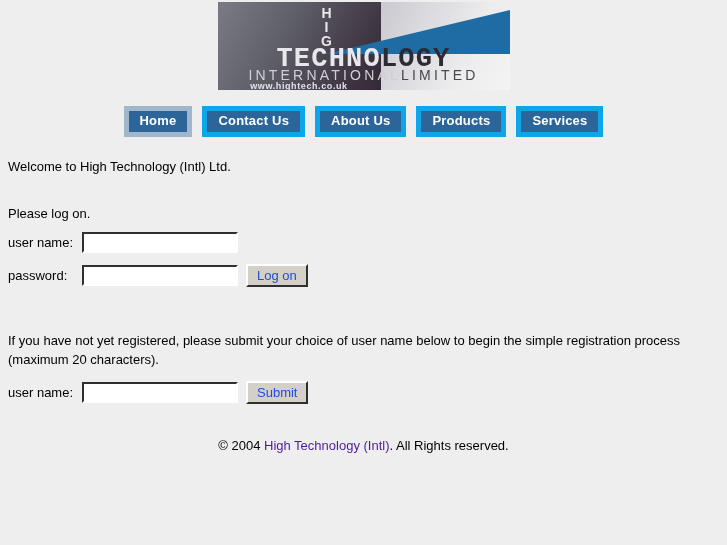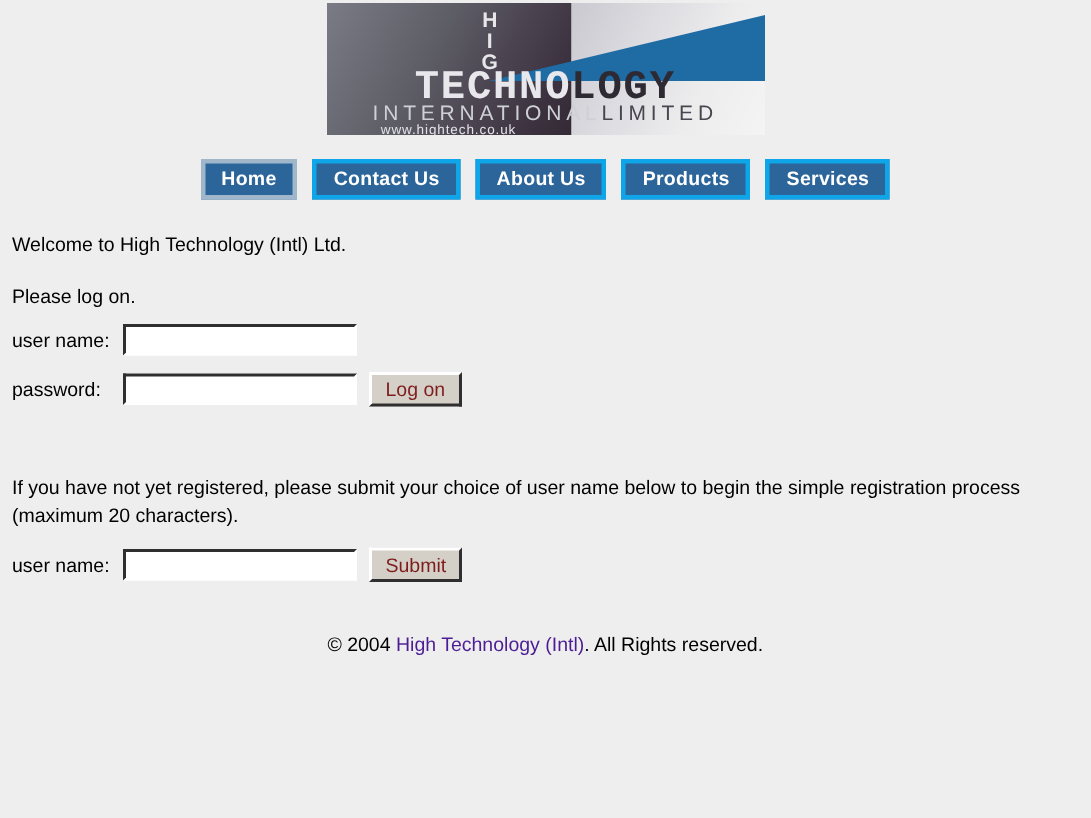--- a/index.html
+++ b/index.html
@@ -100,21 +100,21 @@
   .logo-intl .dk { color: #4a4650; }
 
   .logo-url {
     position: absolute;
     left: 0px; top: 80px;
     width: 163px;
     z-index: 5;
     color: #e2e2e8;
     font-family: "Liberation Sans", sans-serif;
     font-size: 9px;
-    font-weight: normal;
+    font-weight: bold;
     letter-spacing: 0.6px;
     line-height: 9px;
     text-align: center;
     white-space: nowrap;
   }
 
   
   .nav {
     width: 727px;
     margin-top: 16px;
@@ -124,39 +124,39 @@
   .nav-btn {
     display: inline-block;
     background: #2c6599;
     color: #ffffff;
     font-family: "Liberation Sans", sans-serif;
     font-size: 13px;
     font-weight: bold;
     line-height: 16px;
     padding: 2px 11px 3px 11px;
     margin: 0 5px;
-    border: 3px solid #0ea5e9;
+    border: 5px solid #0ea5e9;
     letter-spacing: 0.2px;
     cursor: pointer;
     text-decoration: none;
   }
   .nav-btn.first {
     border-color: #9fb6cb;
   }
 
   
   .content {
     padding: 0 7px 0 8px;
   }
   .welcome {
     margin-top: 22px;
     font-size: 13px;
   }
   .please {
-    margin-top: 20px;
+    margin-top: 32px;
     font-size: 13px;
   }
 
   .form-row {
     margin-top: 11px;
     display: flex;
     align-items: center;
   }
   .form-label {
     font-size: 13px;
@@ -180,21 +180,21 @@
   .btn {
     margin-left: 8px;
     background: #d4d0c8;
     border: 2px outset #d4d0c8;
     border-top-color: #ffffff;
     border-left-color: #ffffff;
     border-right-color: #848284;
     border-bottom-color: #848284;
     font-family: "Liberation Sans", sans-serif;
     font-size: 13px;
-    color: #7f1d1d;
+    color: #1d4ed8;
     padding: 2px 9px;
     cursor: pointer;
     line-height: 15px;
   }
 
   .register-text {
     margin-top: 44px;
     font-size: 13px;
     width: 690px;
     line-height: 19px;

